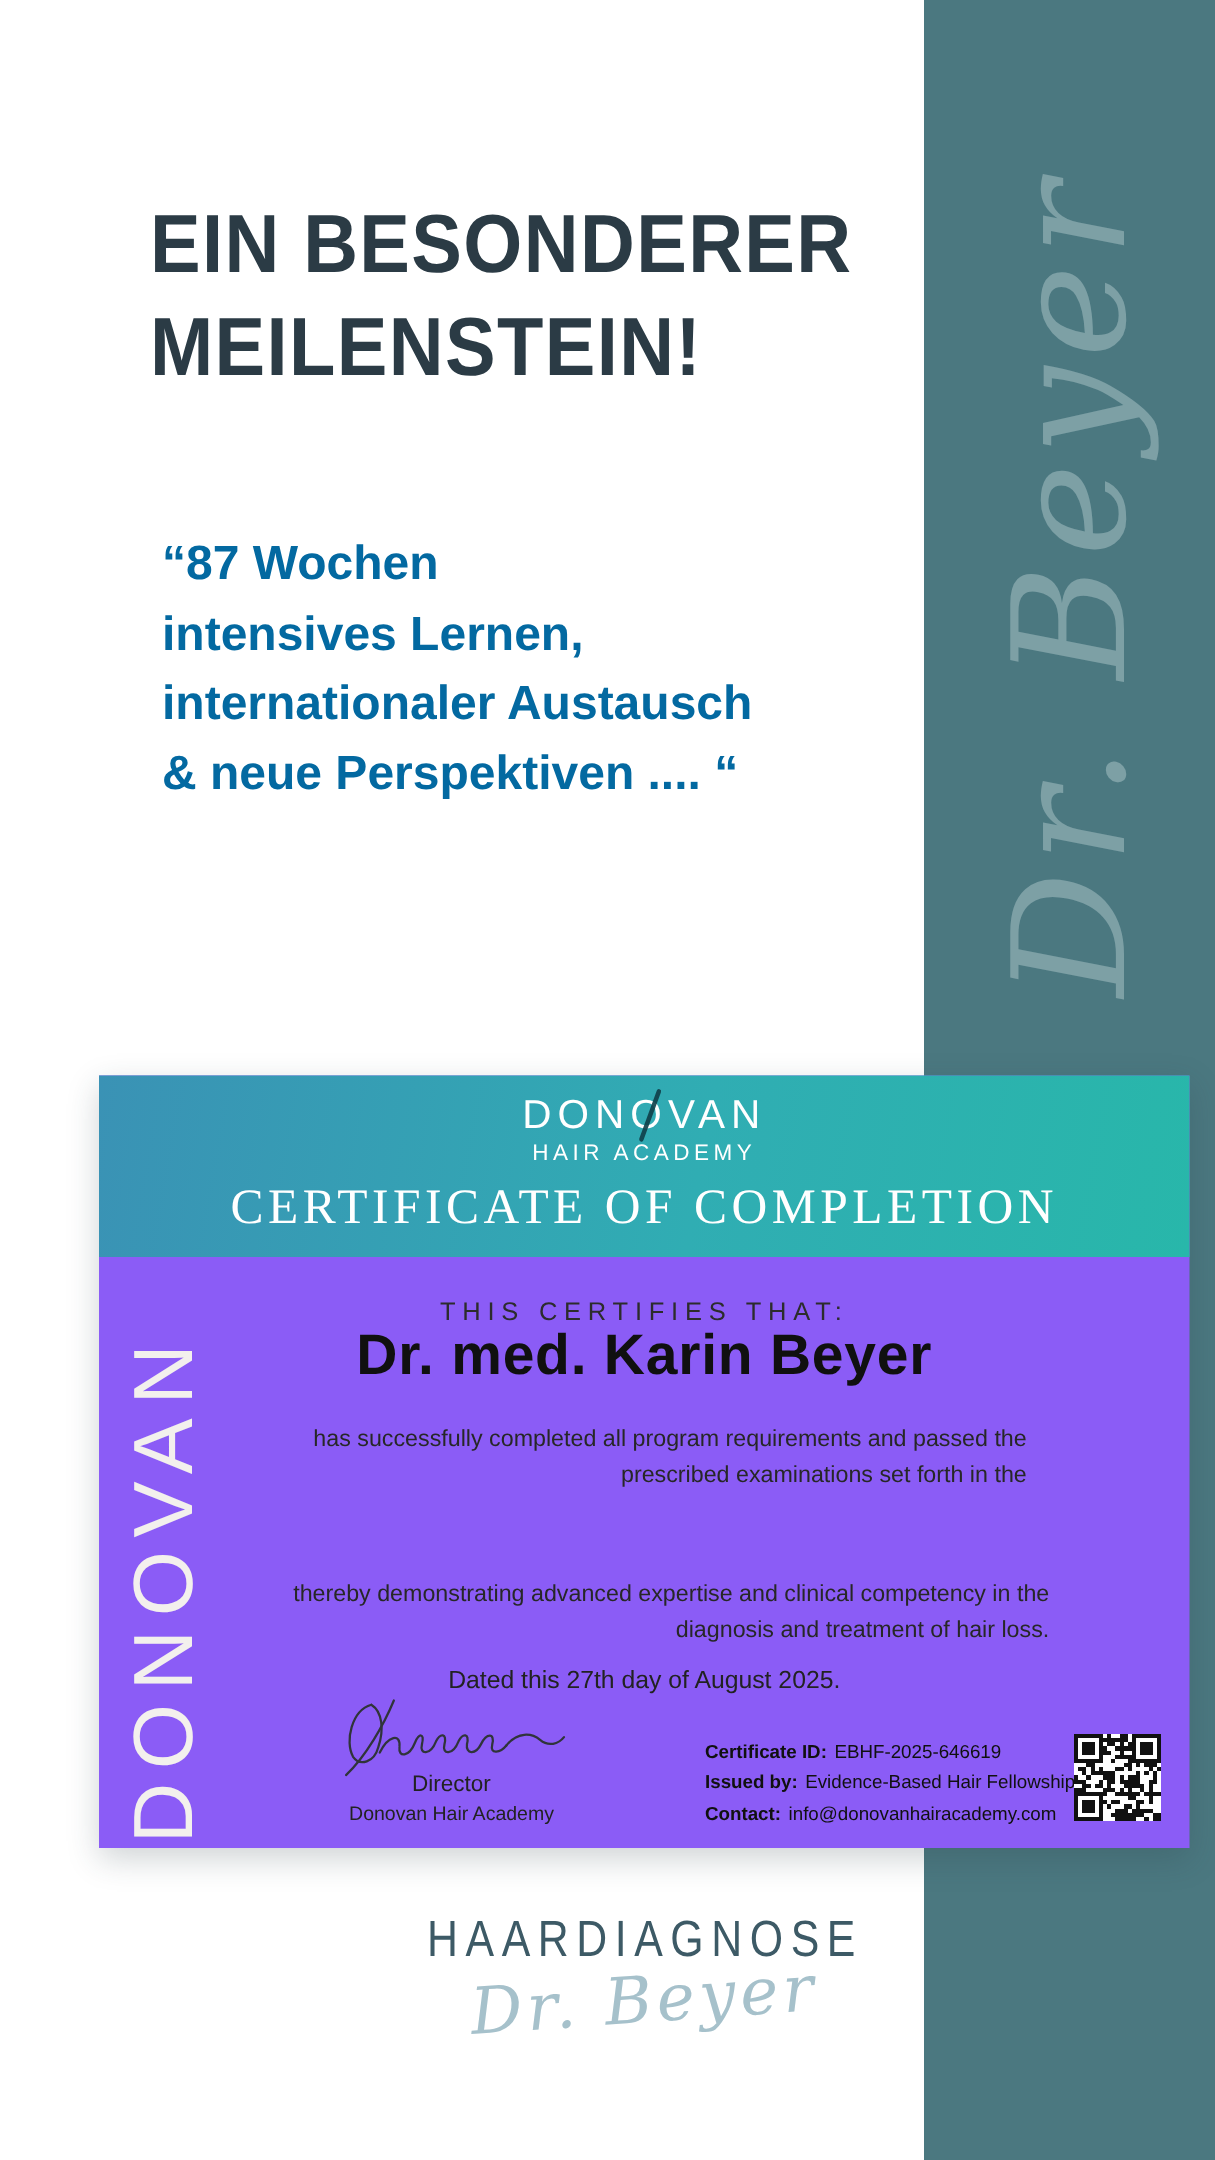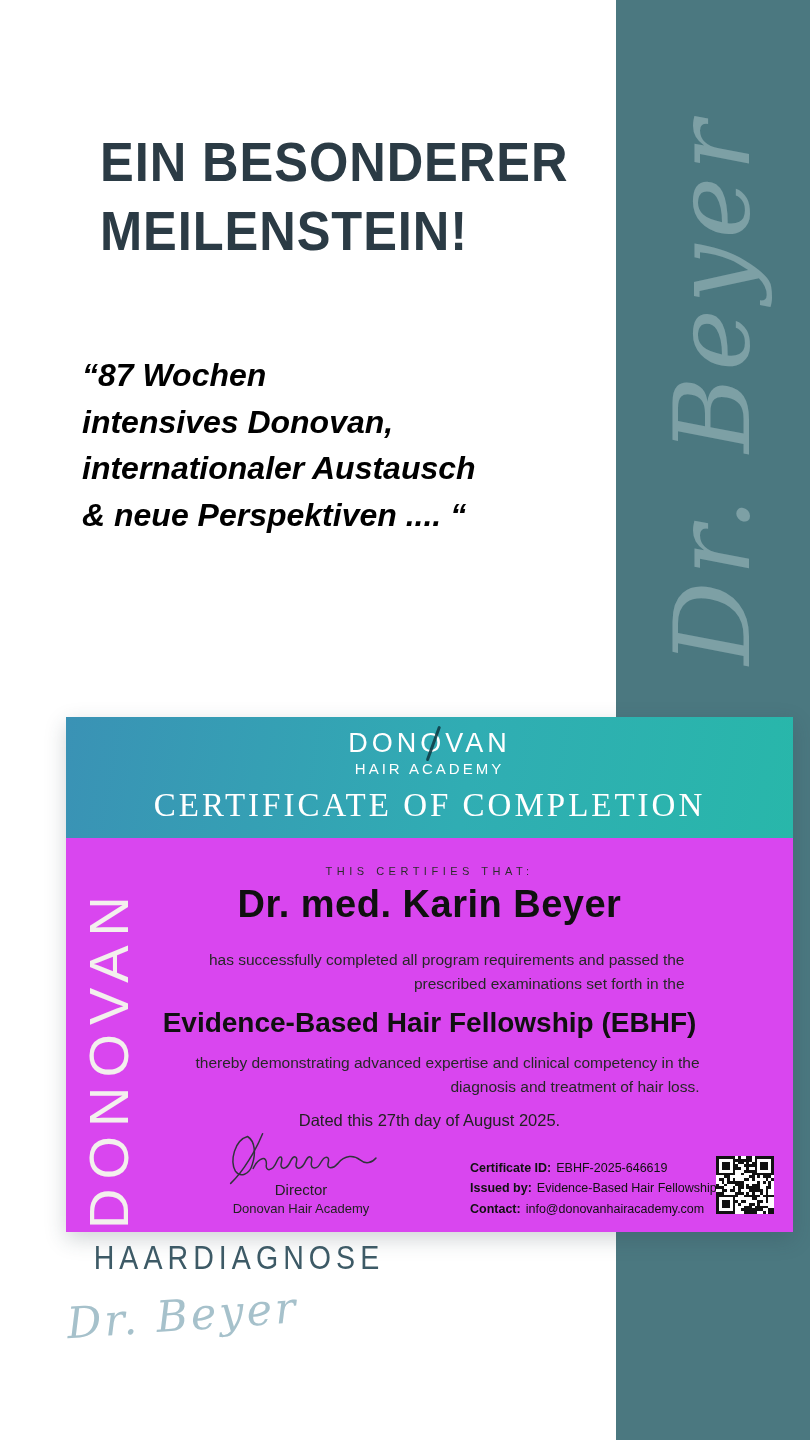--- a/index.html
+++ b/index.html
@@ -17,27 +17,27 @@
     font-size:104px;color:rgba(223,236,238,0.34);letter-spacing:6px;white-space:nowrap;
   }
   
   .headline{
     position:absolute;left:100px;top:128px;margin:0;
     font-size:55px;line-height:1.26;font-weight:bold;color:#2b3b45;
     letter-spacing:1px;transform:scaleX(0.92);transform-origin:left top;white-space:nowrap;
   }
   .headline .hl{display:block;}
   .quote{
-    position:absolute;left:82px;top:352px;
-    font-size:32px;line-height:1.46;font-weight:bold;color:#000000;white-space:nowrap;font-style:italic;
+    position:absolute;left:108px;top:352px;
+    font-size:32px;line-height:1.46;font-weight:bold;color:#0369a1;white-space:nowrap;
   }
   .quote .ql{display:block;}
   
   .cert-card{
-    position:absolute;left:66px;top:717px;width:727px;height:515px;background:#d946ef;
+    position:absolute;left:66px;top:717px;width:727px;height:515px;background:#8b5cf6;
     box-shadow:0 7px 20px rgba(40,60,70,0.22);
   }
   .cert-header{
     position:absolute;left:0;top:0;width:727px;height:121px;color:#fff;text-align:center;
     background:linear-gradient(100deg,#3a92b5 0%,#30adb3 55%,#28b7aa 100%);
   }
   .logo-line{margin-top:11px;font-size:27px;letter-spacing:4px;font-weight:400;}
   .logo-o{position:relative;display:inline-block;}
   .logo-o::after{
     content:"";position:absolute;left:47%;top:-10%;width:2.5px;height:118%;
@@ -48,21 +48,21 @@
     font-family:"Liberation Serif",serif;font-weight:400;
     font-size:33px;letter-spacing:3px;margin-top:10px;
   }
   .cert-watermark{
     position:absolute;left:10px;top:140px;height:372px;
     writing-mode:vertical-rl;transform:rotate(180deg);
     font-size:56px;letter-spacing:9px;color:#f3f0ed;font-weight:400;
   }
   .certifies{
     position:absolute;left:0;top:148px;width:100%;text-align:center;
-    font-size:11px;letter-spacing:4.5px;color:#2c2c2c;font-weight:400;
+    font-size:17px;letter-spacing:4.5px;color:#2c2c2c;font-weight:400;
   }
   .recipient{
     position:absolute;left:0;top:166px;width:100%;text-align:center;margin:0;
     font-size:38px;font-weight:bold;color:#101010;letter-spacing:0.5px;
   }
   .body-text{
     position:absolute;left:0;right:0;margin:0 auto;text-align:right;
     font-size:15.5px;line-height:1.52;color:#272727;
   }
   .completion{top:231px;width:510px;}
@@ -78,21 +78,21 @@
   .sig-block{position:absolute;left:110px;top:412px;width:250px;text-align:center;}
   .signature-svg{display:block;margin:0 auto;width:180px;height:60px;}
   .signature-svg path{fill:none;stroke:#30343a;stroke-width:1.6;stroke-linecap:round;}
   .sig-role{font-size:15px;color:#222;margin-top:-8px;}
   .sig-org{font-size:13px;color:#222;margin-top:3px;}
   .details-block{position:absolute;left:404px;top:441px;font-size:12.5px;line-height:1.62;color:#101010;white-space:nowrap;}
   .details-block .lbl{font-weight:bold;margin-right:5px;}
   .qr{position:absolute;right:19px;top:439px;width:58px;height:58px;}
   .qr svg{width:58px;height:58px;shape-rendering:crispEdges;}
   
-  .footer-logo{position:absolute;left:66px;top:1238px;width:727px;}
+  .footer-logo{position:absolute;left:66px;top:1274px;width:727px;text-align:center;}
   .footer-name{
     display:inline-block;font-size:34px;letter-spacing:6px;font-weight:400;color:#3d5a66;
     transform:scaleX(0.84);transform-origin:center;white-space:nowrap;
   }
   .footer-script{
     font-family:"DejaVu Serif",serif;font-style:italic;
     font-size:43px;color:#a6c1cb;margin-top:-4px;transform:rotate(-4deg);letter-spacing:3px;
   }
 </style>
 </head>
@@ -103,42 +103,41 @@
   <div class="sidebar"></div>
   <div class="sidebar-script">Dr. Beyer</div>
 
   <h1 class="headline">
       <span class="hl">EIN BESONDERER</span>
       <span class="hl">MEILENSTEIN!</span>
     </h1>
 
   <div class="quote">
     <span class="ql">“87 Wochen</span>
-    <span class="ql">intensives Donovan,</span>
+    <span class="ql">intensives Lernen,</span>
     <span class="ql">internationaler Austausch</span>
     <span class="ql">&amp; neue Perspektiven .... “</span>
   </div>
 
   <div class="cert-card">
 
     <div class="cert-header">
       <div class="logo-line"><span>DON</span><span class="logo-o">O</span><span>VAN</span></div>
       <div class="logo-sub">HAIR ACADEMY</div>
       <div class="cert-title">CERTIFICATE OF COMPLETION</div>
     </div>
 
     <div class="cert-watermark">DONOVAN</div>
 
     <div class="certifies">THIS CERTIFIES THAT:</div>
 
     <h2 class="recipient">Dr. med. Karin Beyer</h2>
 
     <p class="body-text completion">has successfully completed all program requirements and passed the prescribed examinations set forth in the</p>
 
-    <h3 class="program">Evidence-Based Hair Fellowship (EBHF)</h3>
 
     <p class="body-text competency">thereby demonstrating advanced expertise and clinical competency in the diagnosis and treatment of hair loss.</p>
 
     <div class="dated">Dated this 27th day of August 2025.</div>
 
     <div class="sig-block">
       <svg class="signature-svg" viewBox="0 0 170 64" aria-hidden="true">
         <path d="M28,8 C14,12 9,34 15,45 C20,52 30,49 33,38 C37,26 36,13 28,8"></path>
         <path d="M44,5 C37,22 24,45 10,58"></path>
         <path d="M34,42 C40,30 49,28 48,38 C47,46 55,45 59,35 C62,28 66,28 64,36 C62,44 70,44 74,34 C77,28 82,28 80,36 C78,44 86,44 90,34 C93,28 98,28 96,36 C95,43 102,44 106,36 C110,28 116,28 114,36 C112,44 120,42 124,37"></path>

